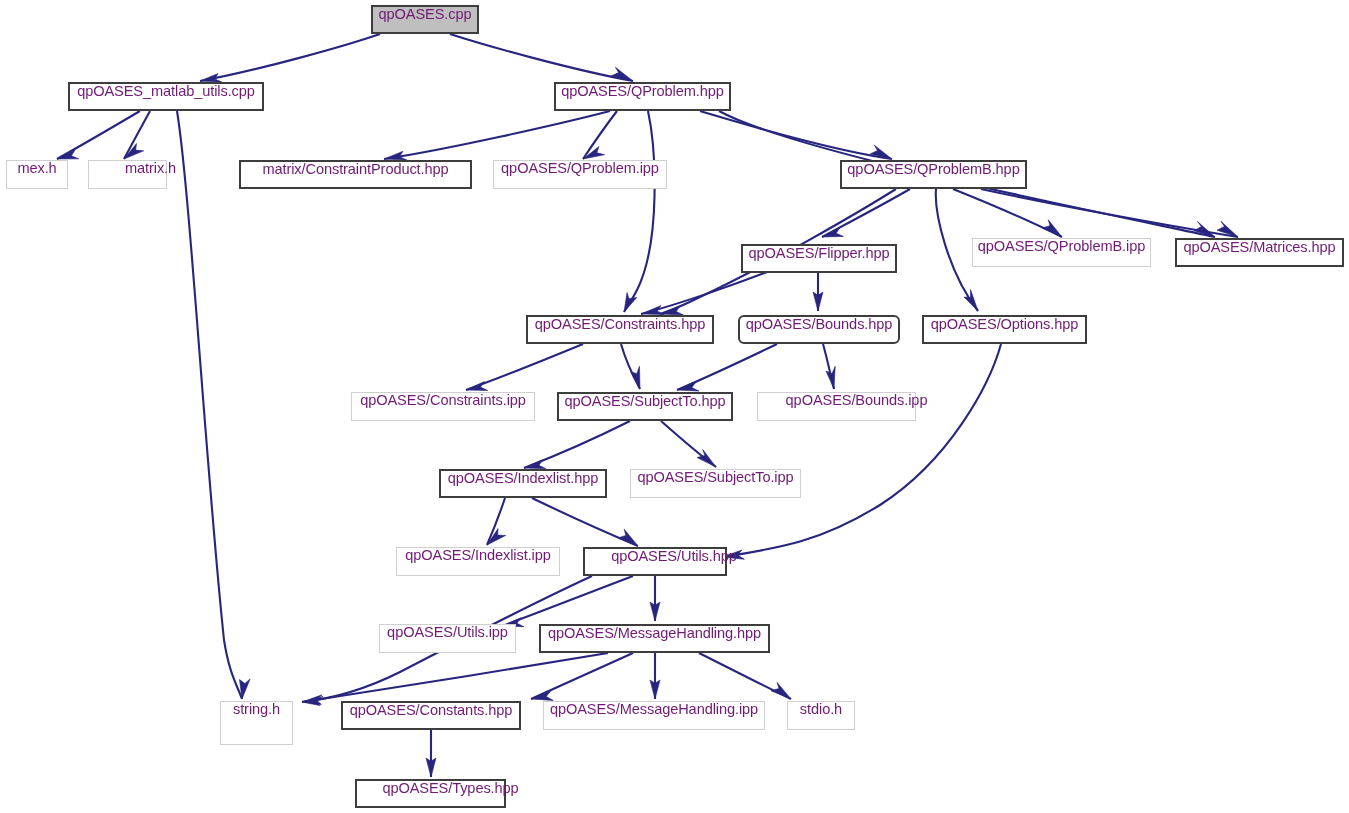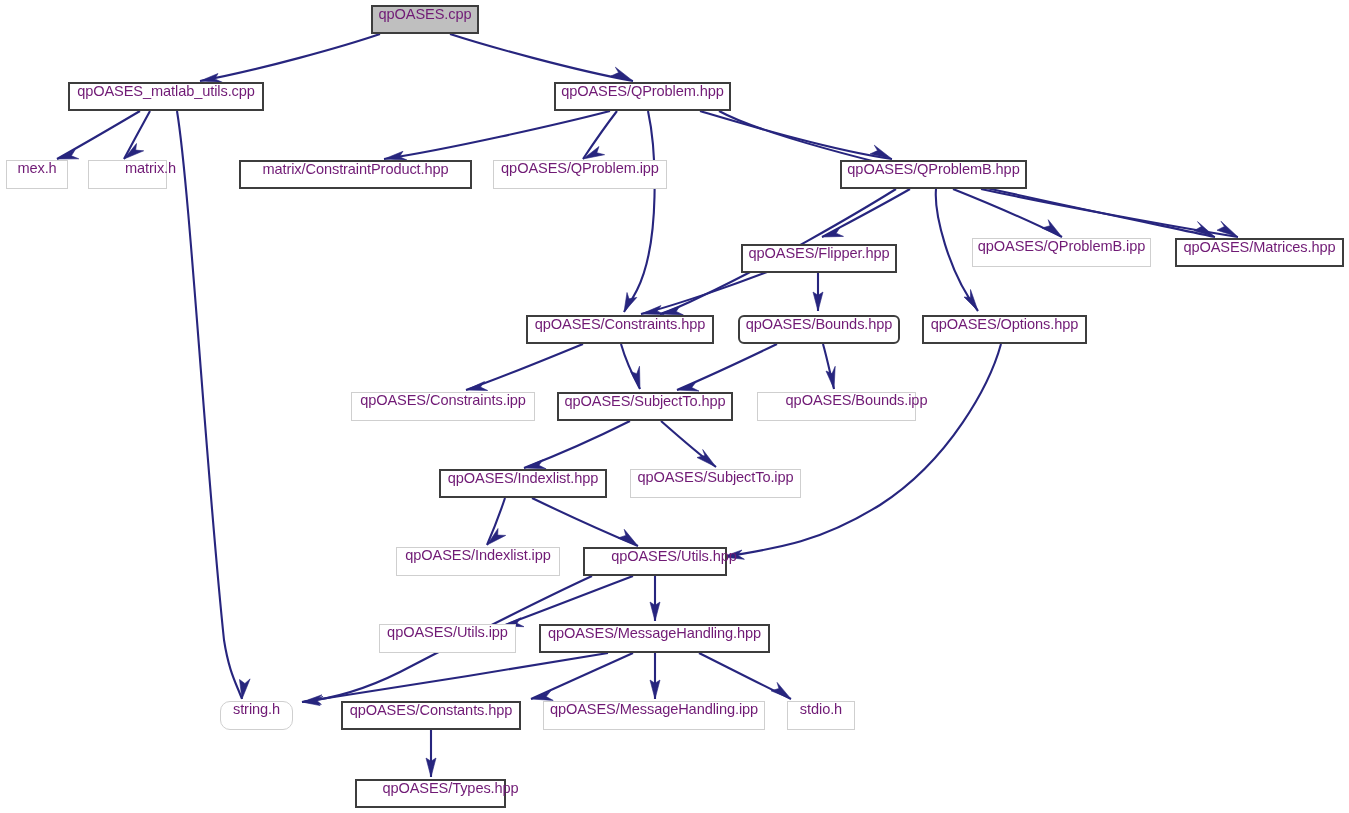--- a/index.html
+++ b/index.html
@@ -205,21 +205,21 @@
       </div>
       <div class="node-box frame-strong" style="left: 583px; top: 547px; width: 144px; height: 29px; padding-left: 38px;">
         <span class="node-label">qpOASES/Utils.hpp</span>
       </div>
       <div class="node-box frame-light" style="left: 379px; top: 624px; width: 137px; height: 29px;">
         <span class="node-label">qpOASES/Utils.ipp</span>
       </div>
       <div class="node-box frame-strong" style="left: 539px; top: 624px; width: 231px; height: 29px;">
         <span class="node-label">qpOASES/MessageHandling.hpp</span>
       </div>
-      <div class="node-box frame-light" style="left: 220px; top: 701px; width: 73px; height: 29px; border-radius: 10px;">
+      <div class="node-box frame-light" style="left: 220px; top: 701px; width: 73px; height: 44px;">
         <span class="node-label">string.h</span>
       </div>
       <div class="node-box frame-strong" style="left: 341px; top: 701px; width: 180px; height: 29px;">
         <span class="node-label">qpOASES/Constants.hpp</span>
       </div>
       <div class="node-box frame-light" style="left: 543px; top: 701px; width: 222px; height: 29px;">
         <span class="node-label">qpOASES/MessageHandling.ipp</span>
       </div>
       <div class="node-box frame-light" style="left: 787px; top: 701px; width: 68px; height: 29px;">
         <span class="node-label">stdio.h</span>

